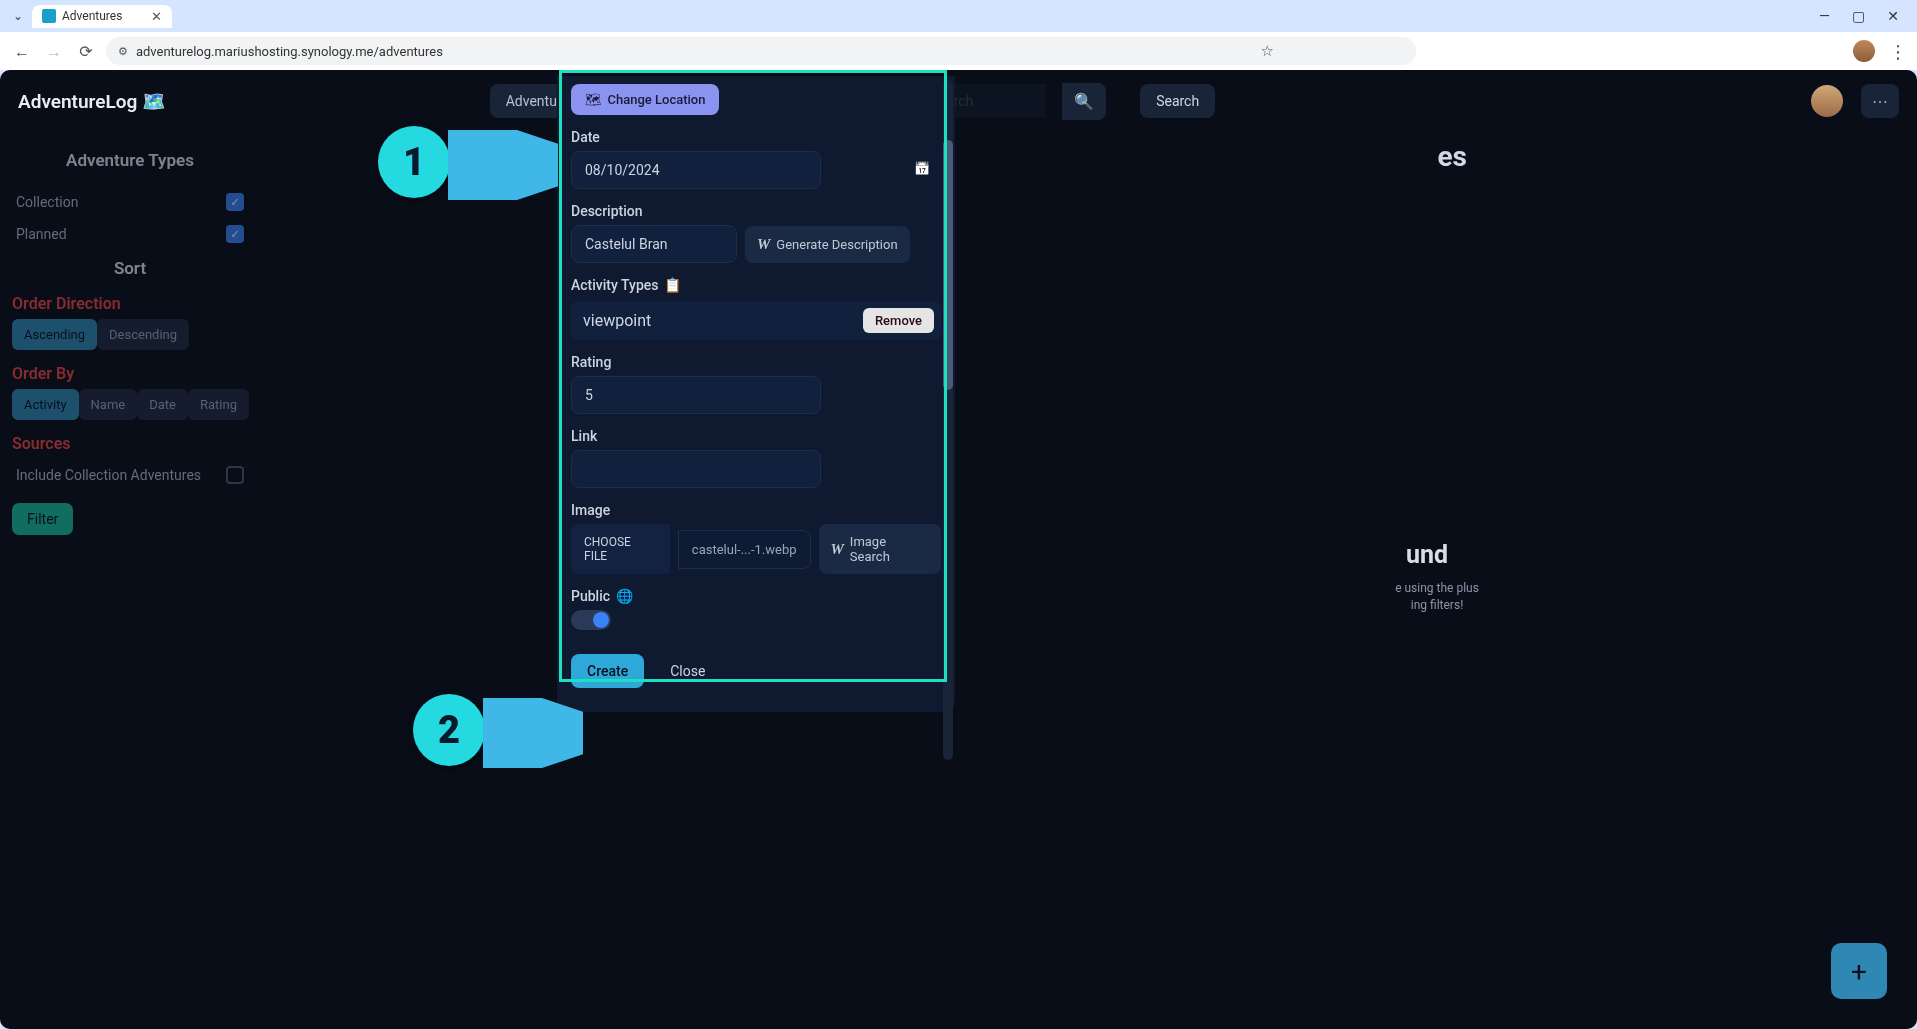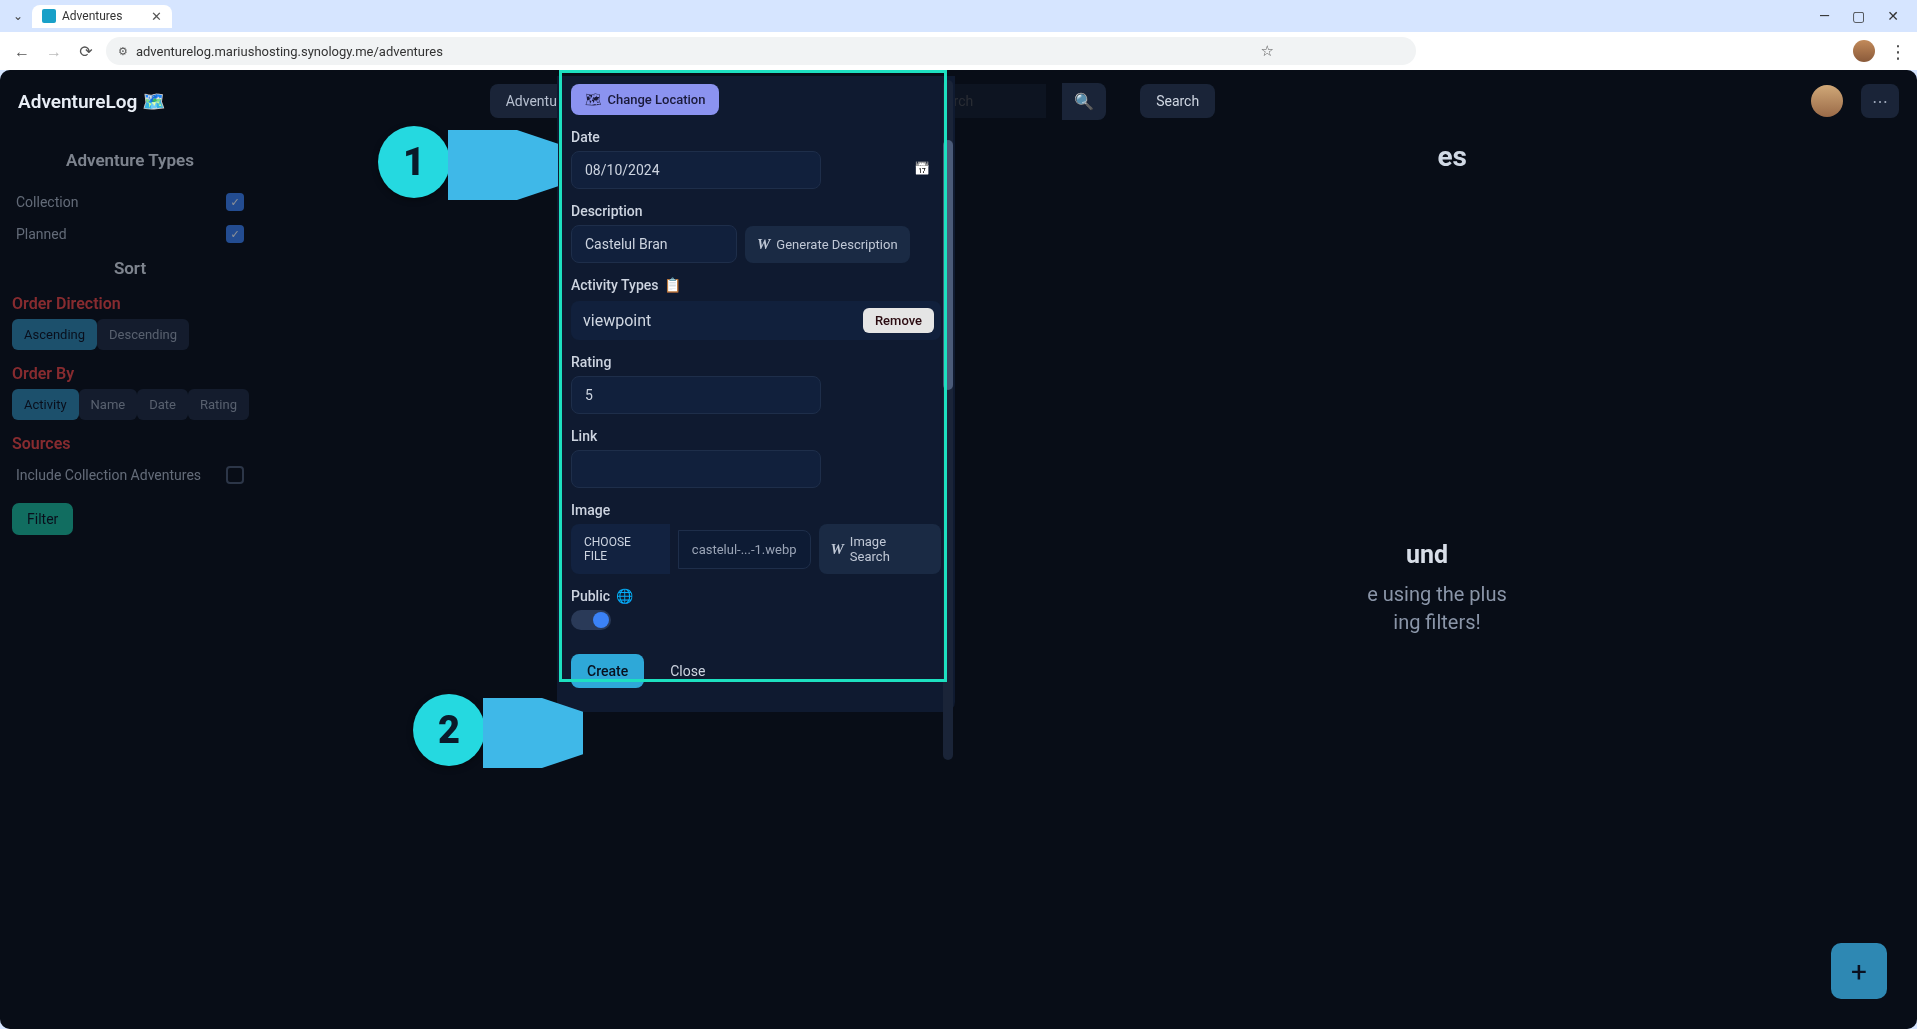--- a/index.html
+++ b/index.html
@@ -45,21 +45,21 @@
   .chk.empty { background:transparent; border:2px solid #4a5870;}
   .sb-sub { font-weight:600; color:#ef4444; font-size:16px; margin:10px 0 6px;}
   .seg { display:flex; gap:0; margin:6px 0 14px;}
   .seg-btn { background:#1e2a40; color:#9aa4b6; padding:8px 12px; font-size:13px; border-radius:6px;}
   .seg-btn.on { background:#2e88b3; color:#0a1020;}
   .filter-btn { background:#1abc9c; color:#0a1020; padding:8px 15px; border-radius:7px; font-size:14px; display:inline-block; margin-top:12px;}
 
   .mid-text { position:absolute; right: 450px; top: 70px; z-index:1; color:#d0d8e4; }
   .mid-text .big { font-size:28px; font-weight:700;}
   .mid-text .snip { position:absolute; top:400px; right:-60px; width:200px; text-align:center; font-size:25px; font-weight:700; color:#d8dee8;}
-  .mid-text .snip2 { position:absolute; top:440px; right:-80px; width:220px; font-size:20px; color:#8a95a8; line-height:1.4; text-align:center;}
+  .mid-text .snip2 { position:absolute; top:440px; right:-80px; width:220px; font-size:12px; color:#8a95a8; line-height:1.4; text-align:center;}
 
   
   .modal { position:absolute; left:557px; top:6px; width:398px; background:#0f1a30; border-radius:0 0 10px 10px; z-index:5; padding:0 14px 24px 14px; }
   .modal-border { position:absolute; left:559px; top:0; width:388px; height:612px; border:3px solid #1de0c0; z-index:6; pointer-events:none;}
   .scrollbar { position:absolute; right:2px; top:4px; width:10px; height:680px; background:#1a2438; border-radius:5px;}
   .scrollbar-thumb { width:10px; height:250px; background:#4a5a78; border-radius:5px; margin-top:60px;}
 
   .chg-loc { background:#8b93f0; color:#1a1a3a; padding:8px 14px; border-radius:8px; font-size:13px; display:inline-flex; align-items:center; gap:6px; font-weight:500; margin-top:8px;}
   .lbl { color:#cdd4e0; font-size:14px; font-weight:500; margin-top:14px; margin-bottom:6px; display:flex; align-items:center; gap:6px;}
   .inp { background:#11203c; border:1px solid #1e2e4a; border-radius:8px; padding:10px 13px; color:#cdd4e0; font-size:14px; width:250px;}

